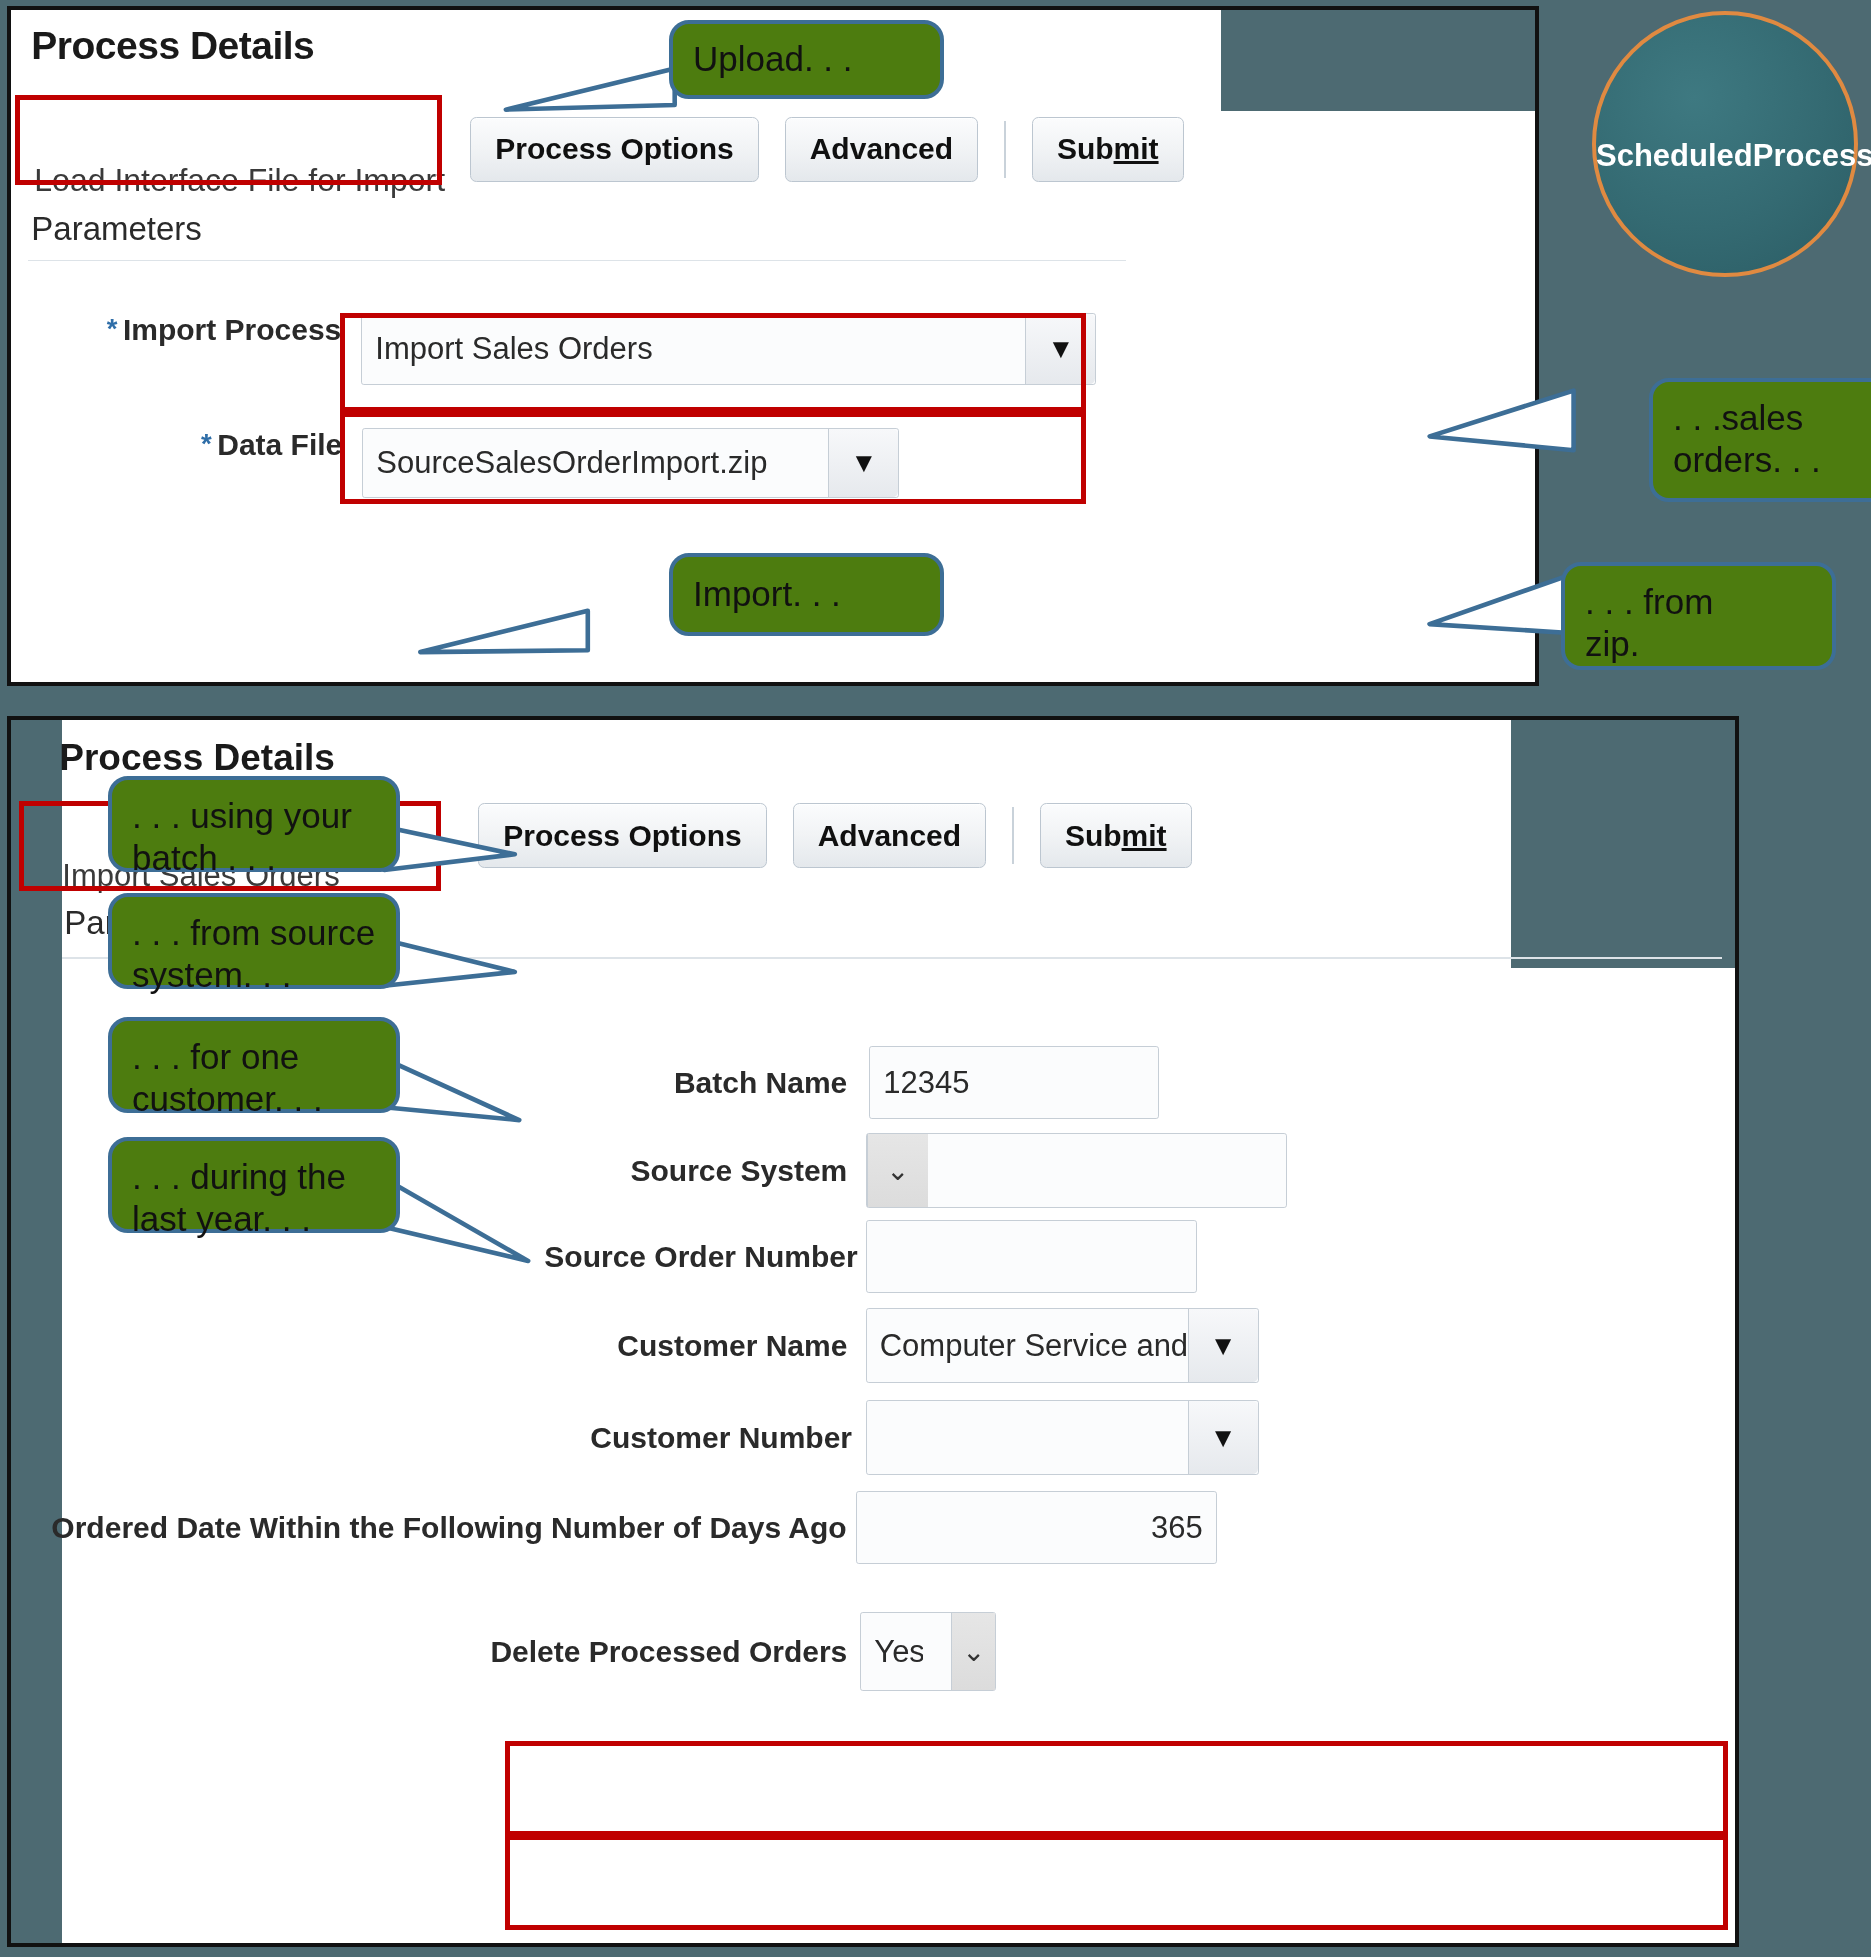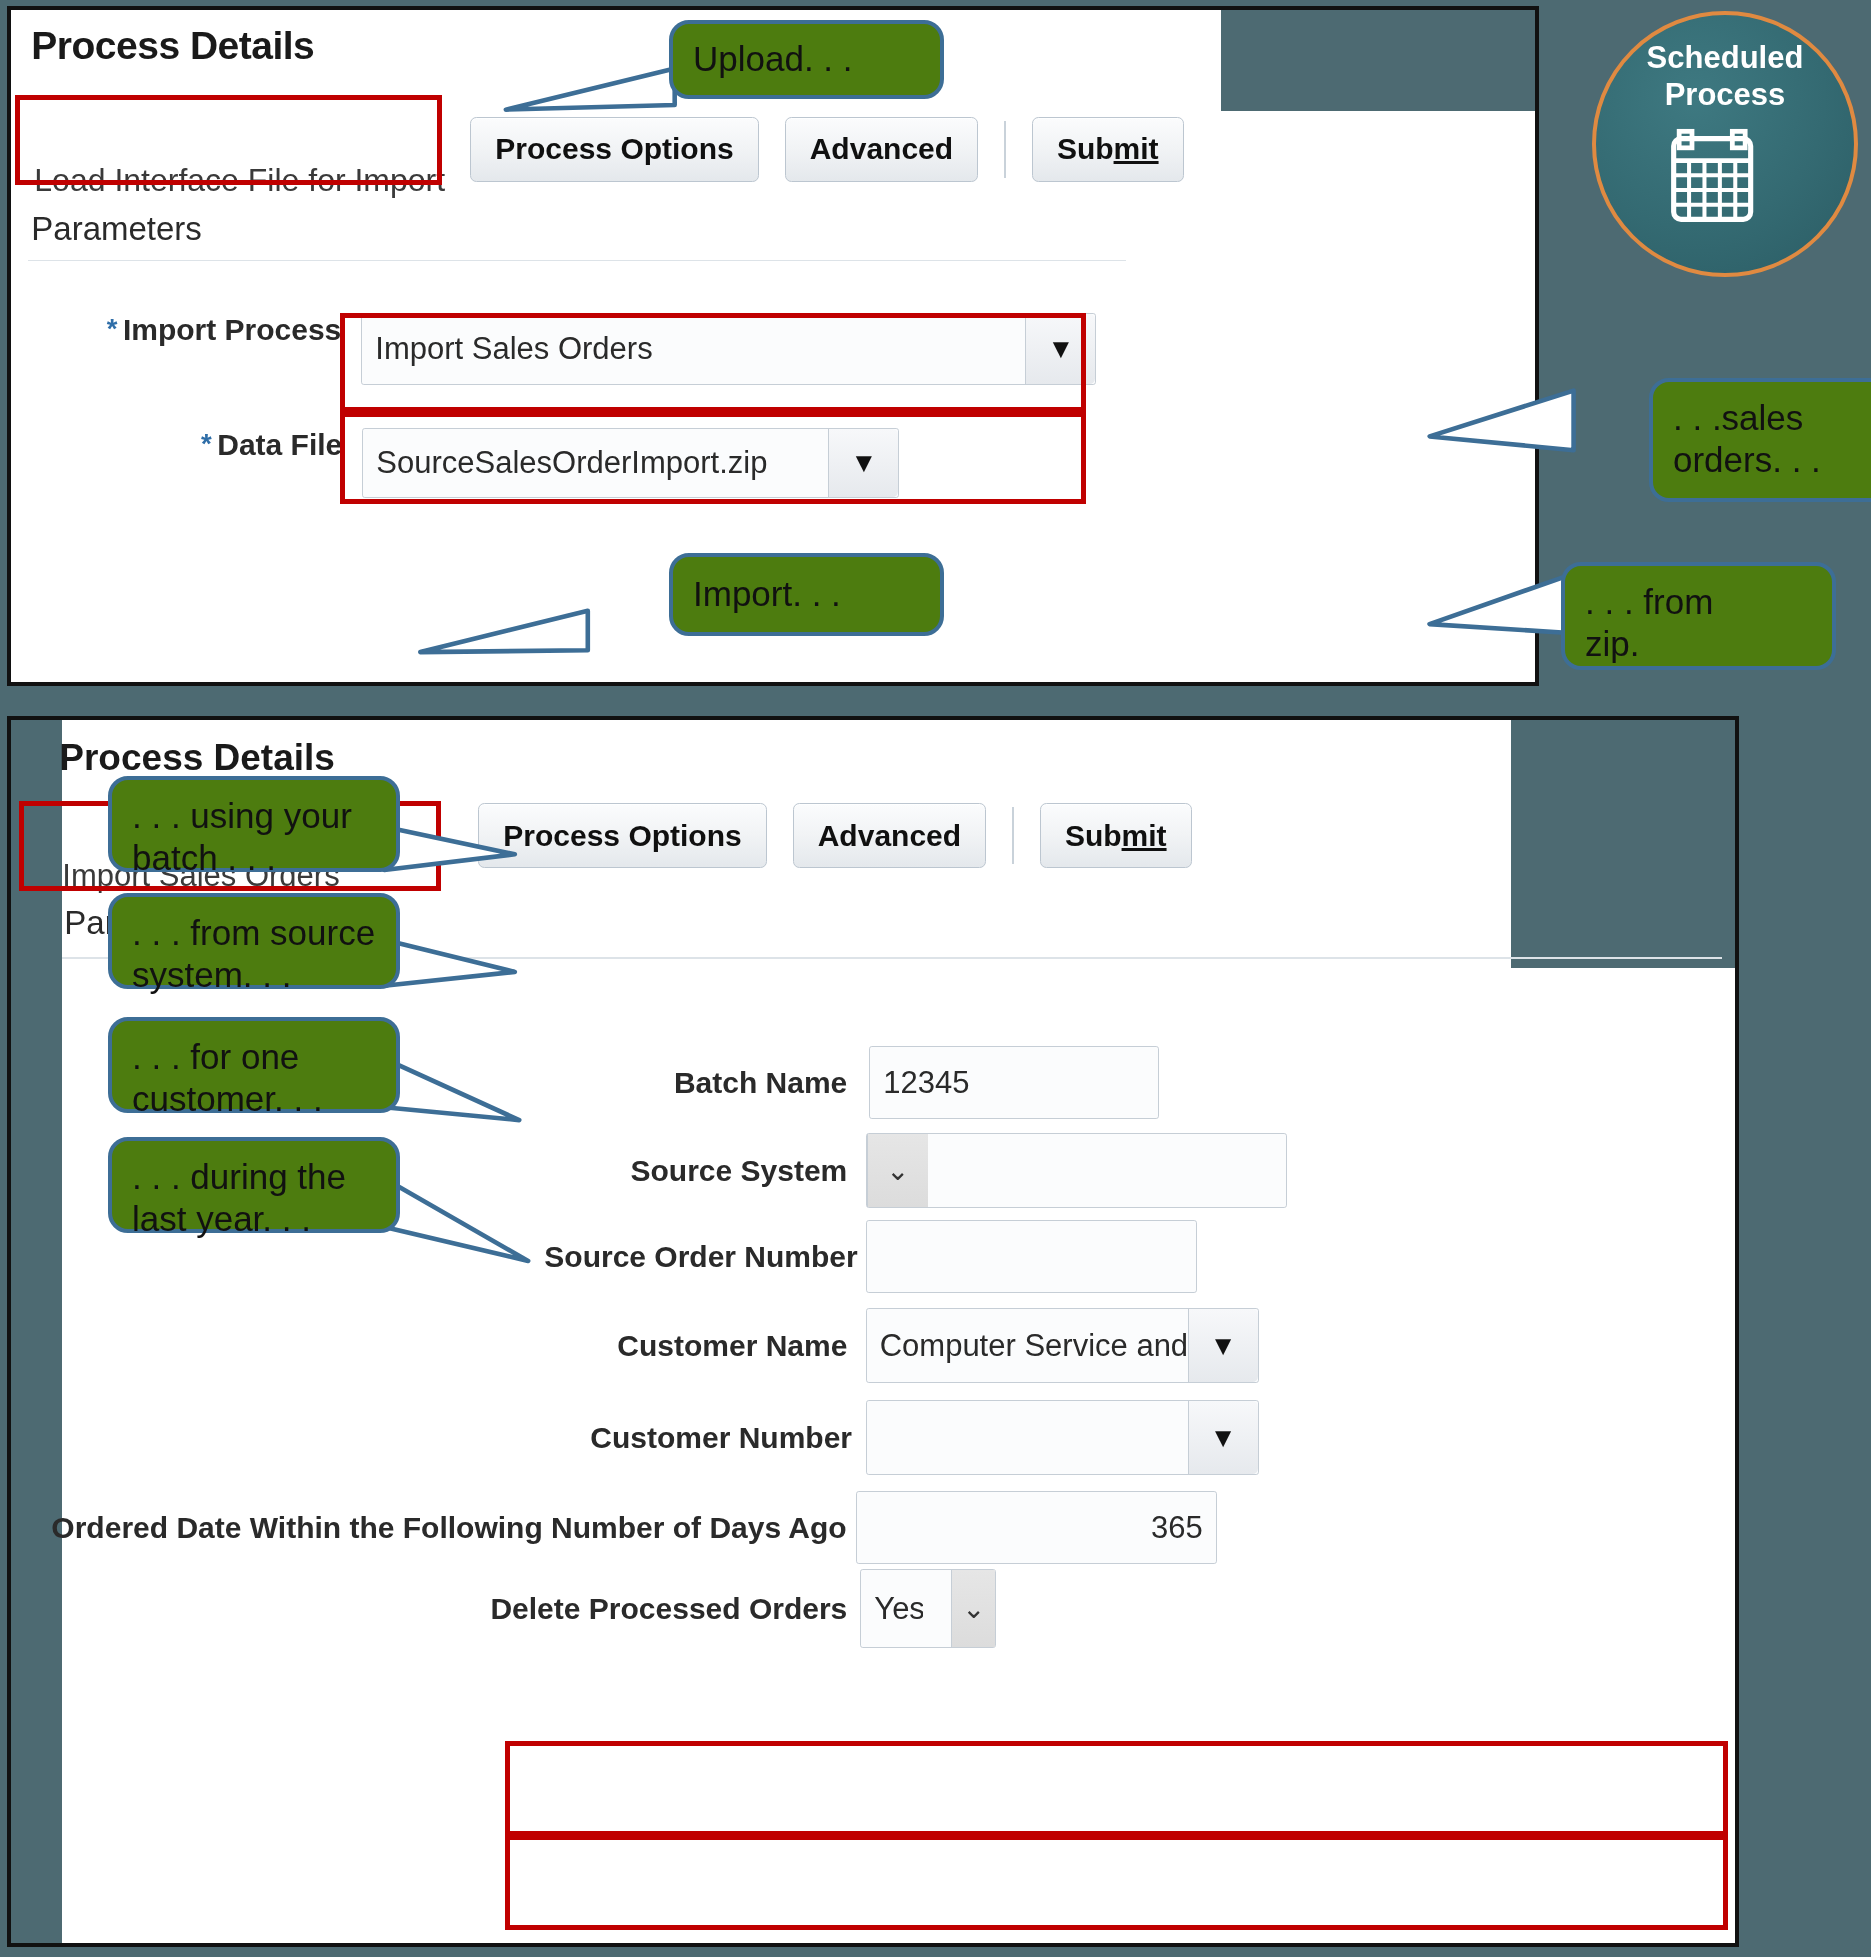--- a/index.html
+++ b/index.html
@@ -157,21 +157,21 @@
     z-index:40;
   }
   .callout-svg { position:absolute; z-index:39; overflow:visible; }
 
   
   #badge {
     position:absolute; left:1592px; top:11px;
     width:266px; height:266px; border-radius:50%;
     background: radial-gradient(circle at 38% 32%, #3e7981 0%, #346a72 55%, #2b5c64 100%);
     border:4.6px solid #e08a41;
-    display:flex; flex-direction:column;
+    display:flex; flex-direction:row;
     align-items:center; justify-content:flex-start;
     padding-top:24px;
     z-index:50;
   }
   #badge .badge-text {
     color:#fff; font-size:31px; font-weight:bold; text-align:center;
     line-height:1.2;
   }
   #badge .cal { margin-top:11px; }
 </style>
@@ -297,21 +297,21 @@
     </div>
   </div>
 
   <div class="p2row" style="left:18.4px; top:771px;">
     <div class="flabel" style="width:817px;">Ordered Date Within the Following Number of Days Ago</div>
     <div class="inputbox" style="width:361px; height:73px; margin-left:9px;text-align:center;">
       <div class="txt rightalign">365</div>
     </div>
   </div>
 
-  <div class="p2row" style="left:441px; top:849px;">
+  <div class="p2row" style="left:441px; top:892px;">
     <div class="flabel" style="width:395px;">Delete Processed Orders</div>
     <div class="inputbox" style="width:136px; height:79px; margin-left:13px;gap:28px;">
       <div class="txt">Yes</div>
       <div class="drop-chevron" style="width:44px;">⌄</div>
     </div>
   </div>
 </div>
 
 <svg class="callout-svg" style="left:413px; top:606px;" width="184" height="83" viewBox="0 0 200 90">
   <polygon points="190,5 8,50 190,48" fill="#fff" stroke="#3d6e96" stroke-width="5" stroke-linejoin="round"></polygon>

